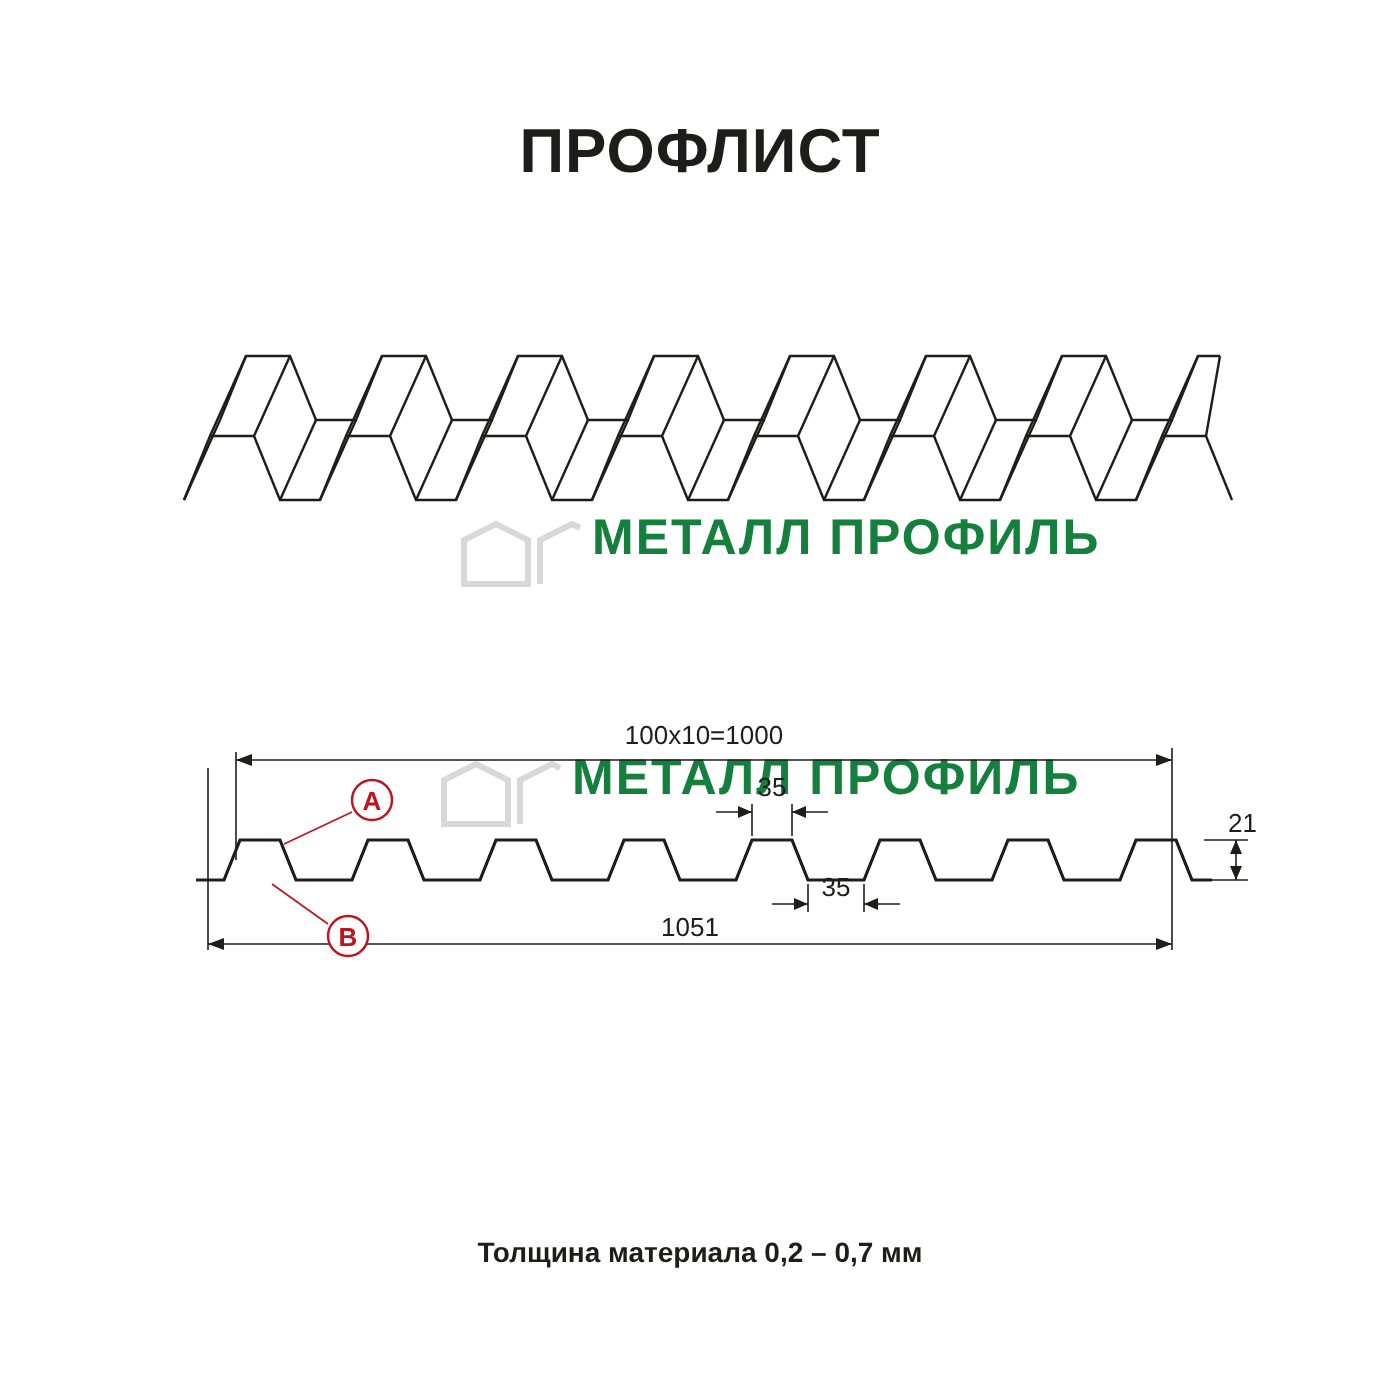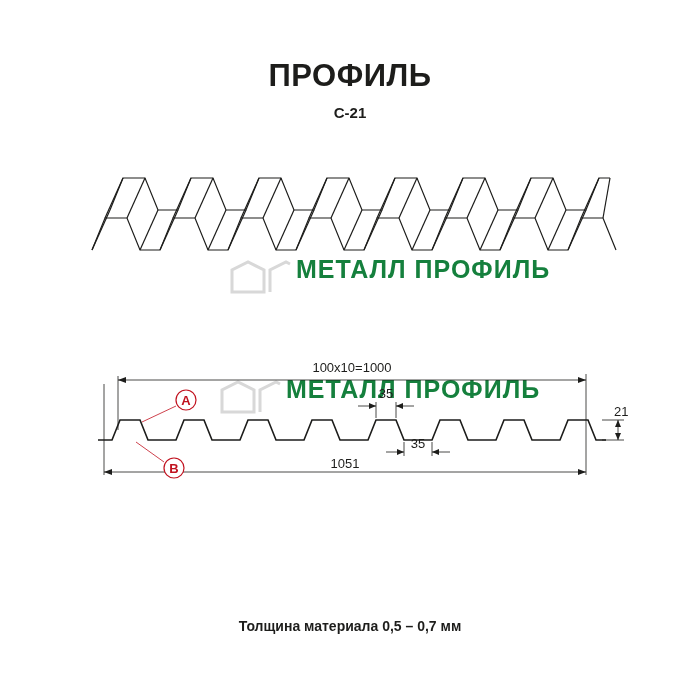--- a/index.html
+++ b/index.html
@@ -88,22 +88,21 @@
     font-size: 13px;
     font-weight: bold;
     fill: #c1121f;
   }
 </style>
 </head>
 <body>
 
 <div class="sheet">
 
-  <div class="title">ПРОФИЛЬ</div>
-  <div class="subtitle">С-21</div>
+  <div class="title">ПРОФЛИСТ</div>
 
   <svg class="wm-mark" style="top:150px; left:90px;" width="530" height="120" viewBox="0 0 530 120">
     <g fill="none" stroke="#1d1d1b" stroke-width="1.2" stroke-linejoin="miter">
 
       <path d="M20 60 L33 28 L55 28 L68 60 L88 60 L101 28 L123 28 L136 60 L156 60 L169 28 L191 28 L204 60 L224 60 L237 28 L259 28 L272 60 L292 60 L305 28 L327 28 L340 60 L360 60 L373 28 L395 28 L408 60 L428 60 L441 28 L463 28 L476 60 L496 60 L509 28 L520 28"></path>
 
       <path d="M2 100 L15 68 L37 68 L50 100 L70 100 L83 68 L105 68 L118 100 L138 100 L151 68 L173 68 L186 100 L206 100 L219 68 L241 68 L254 100 L274 100 L287 68 L309 68 L322 100 L342 100 L355 68 L377 68 L390 100 L410 100 L423 68 L445 68 L458 100 L478 100 L491 68 L513 68 L526 100"></path>
 
       <path d="M20 60 L2 100"></path>
       <path d="M33 28 L15 68"></path>
@@ -208,14 +207,14 @@
     <text class="dim-text" x="262" y="22" text-anchor="middle">100х10=1000</text>
     <text class="dim-text" x="255" y="118" text-anchor="middle">1051</text>
     <text class="dim-text" x="296" y="48" text-anchor="middle">35</text>
     <text class="dim-text" x="328" y="98" text-anchor="middle">35</text>
     <text class="dim-text" x="524" y="66" text-anchor="start">21</text>
 
     <text class="callout-text" x="96" y="55" text-anchor="middle">A</text>
     <text class="callout-text" x="84" y="123" text-anchor="middle">B</text>
   </svg>
 
-  <div class="footnote">Толщина материала 0,5 – 0,7 мм</div>
+  <div class="footnote">Толщина материала 0,2 – 0,7 мм</div>
 </div>
 
 </body></html>

